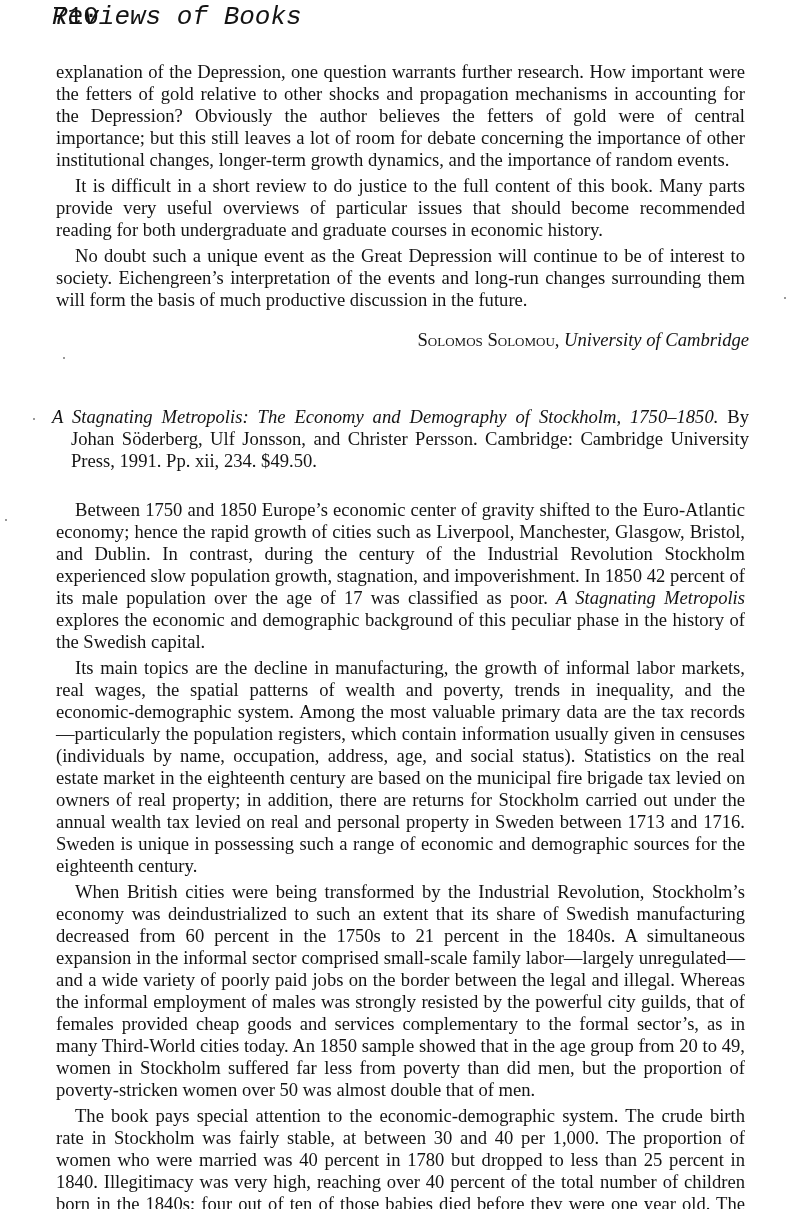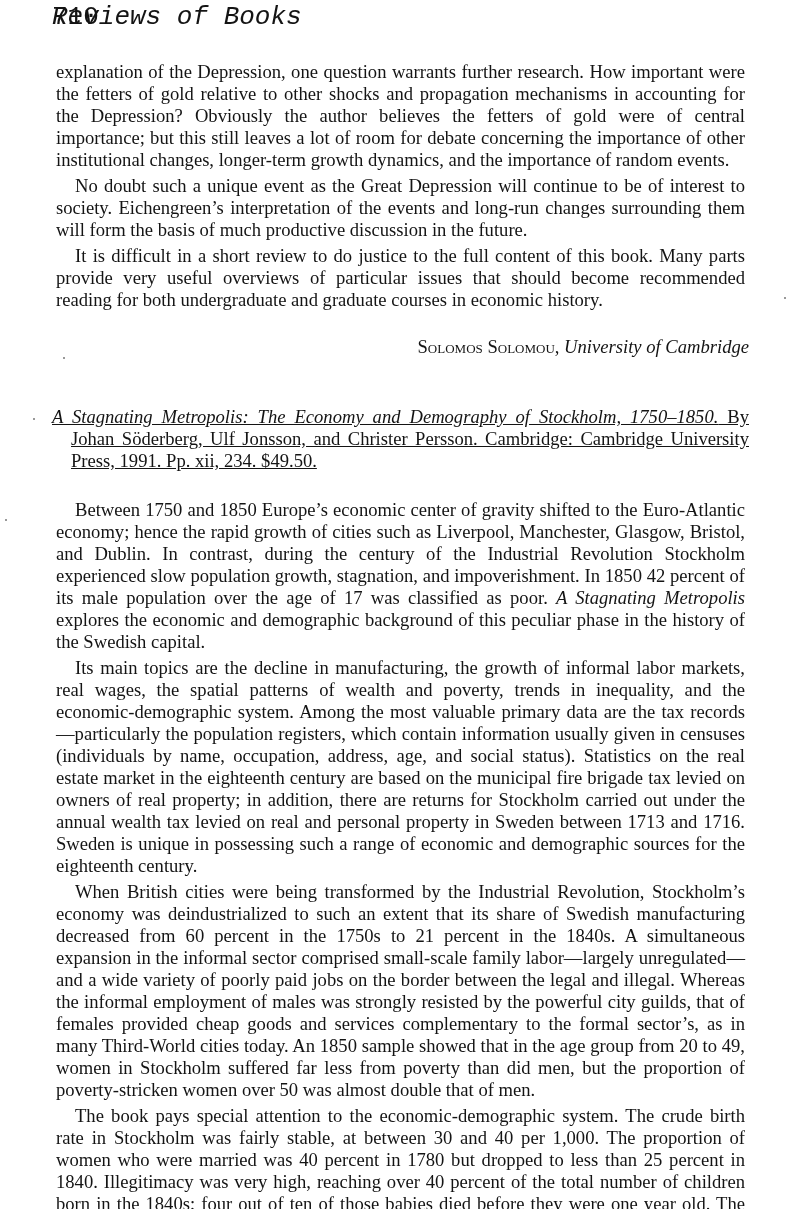--- a/index.html
+++ b/index.html
@@ -9,43 +9,43 @@
     color: #141414;
   }
   .page { position: absolute; left: 52px; top: 0; width: 697px; }
   .header { position: relative; height: 40px; font-family: Liberation Mono, monospace; }
   .page-number { position: absolute; left: 0; top: 2px; font-size: 26px; line-height: 30px; }
   .running-head { position: absolute; left: 0; right: 0; top: 2px; text-align: left; font-style: italic; font-size: 26px; line-height: 30px; }
   .body-text { position: absolute; left: 0; width: 697px; font-size: 18.6px; line-height: 22px; text-align: justify; }
   .body-text p { margin: 4px; }
   .indent { text-indent: 19px; }
   .first-block { top: 57px; }
-  .signature { position: absolute; right: 0; top: 336px; font-size: 18.6px; line-height: 22px; text-align: right; }
+  .signature { position: absolute; right: 0; top: 329px; font-size: 18.6px; line-height: 22px; text-align: right; }
   .sig-name { font-variant: small-caps; }
   .sig-affil { font-style: italic; }
-  .book-citation { position: absolute; left: 0; top: 406px; width: 697px; font-size: 18.6px; line-height: 22px; text-align: justify; padding-left: 19px; text-indent: -19px; box-sizing: border-box; text-decoration: underline; }
+  .book-citation { position: absolute; left: 0; top: 406px; width: 697px; font-size: 18.6px; line-height: 22px; text-align: justify; padding-left: 19px; text-indent: -19px; box-sizing: border-box; }
   .book-citation .title { font-style: italic; }
   .second-block { top: 495px; }
   em { font-style: italic; }
   .speck { position: absolute; width: 2px; height: 2px; background: #777; border-radius: 50%; }
 </style>
 </head>
 <body>
 
 <div class="page">
 
   <div class="header">
     <span class="page-number">710</span>
     <div class="running-head">Reviews of Books</div>
   </div>
 
   <div class="body-text first-block">
     <p>explanation of the Depression, one question warrants further research. How important were the fetters of gold relative to other shocks and propagation mechanisms in accounting for the Depression? Obviously the author believes the fetters of gold were of central importance; but this still leaves a lot of room for debate concerning the importance of other institutional changes, longer-term growth dynamics, and the importance of random events.</p>
+    <p class="indent">It is difficult in a short review to do justice to the full content of this book. Many parts provide very useful overviews of particular issues that should become recommended reading for both undergraduate and graduate courses in economic history.</p>
     <p class="indent">No doubt such a unique event as the Great Depression will continue to be of interest to society. Eichengreen’s interpretation of the events and long-run changes surrounding them will form the basis of much productive discussion in the future.</p>
-    <p class="indent">It is difficult in a short review to do justice to the full content of this book. Many parts provide very useful overviews of particular issues that should become recommended reading for both undergraduate and graduate courses in economic history.</p>
   </div>
 
   <div class="signature">
     <span class="sig-name">Solomos Solomou</span><span>, </span><span class="sig-affil">University of Cambridge</span>
   </div>
 
   <div class="book-citation">
     <span class="title">A Stagnating Metropolis: The Economy and Demography of Stockholm, 1750–1850.</span><span> By Johan Söderberg, Ulf Jonsson, and Christer Persson. Cambridge: Cambridge University Press, 1991. Pp. xii, 234. $49.50.</span>
   </div>
 

